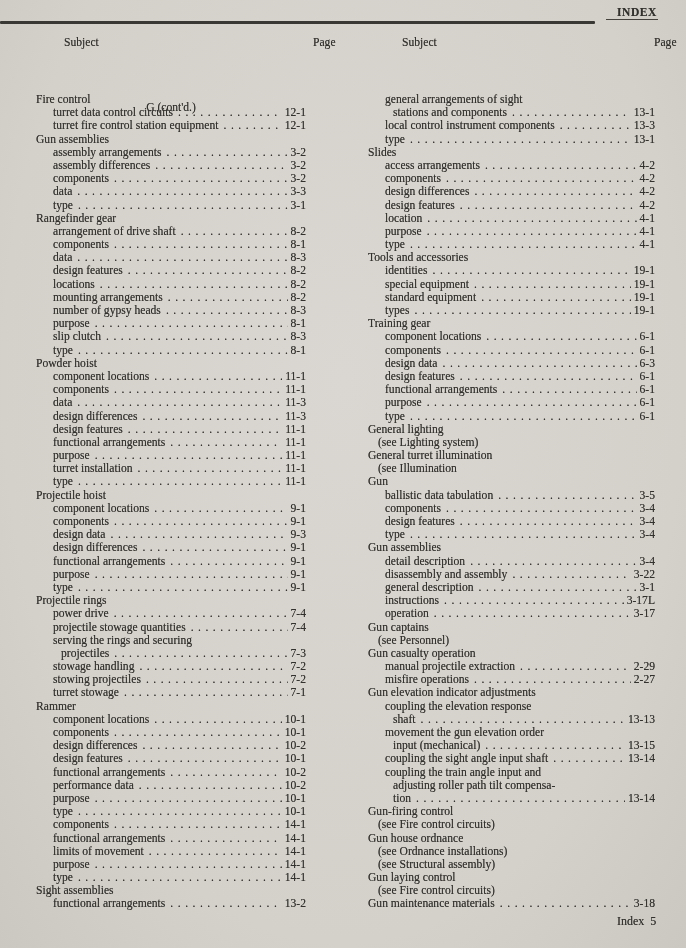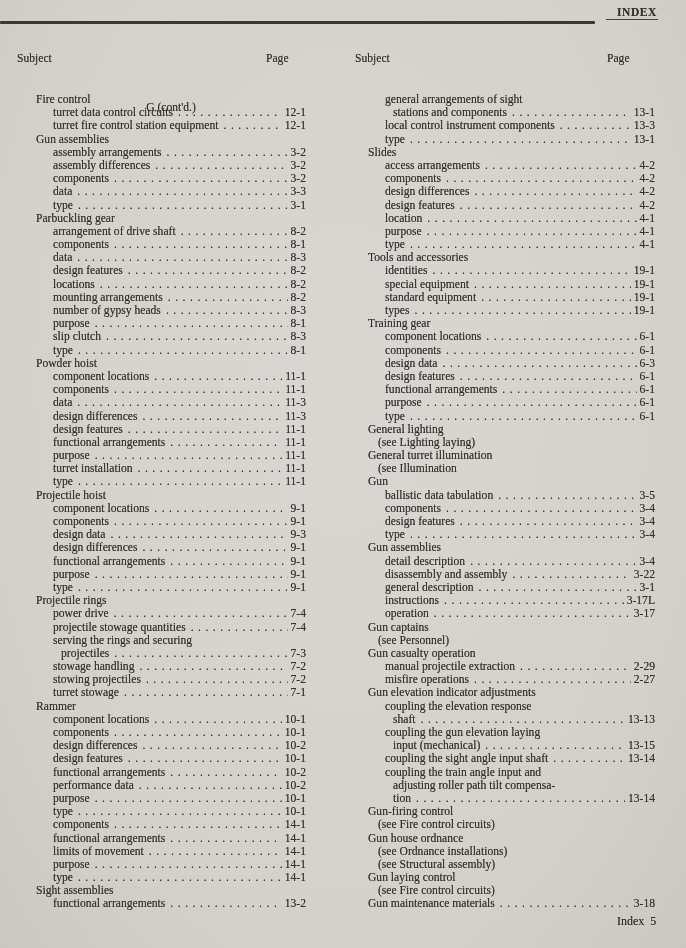--- a/index.html
+++ b/index.html
@@ -24,21 +24,21 @@
     font-weight:700;font-size:11.5px;letter-spacing:.6px;
   }
   .rule-main{
     position:absolute;top:21px;left:0;width:595px;height:2.6px;
     background:#3a3834;border-radius:1px;
   }
   .rule-thin{
     position:absolute;top:18.5px;left:606px;width:52px;height:1.4px;
     background:#45423e;
   }
-  .colhead{position:absolute;top:52px;font-size:11.6px;}
+  .colhead{position:absolute;top:36px;font-size:11.6px;margin-left:47px;}
   .colhead.s-l{left:17px;}
   .colhead.p-l{left:266px;}
   .colhead.s-r{left:355px;}
   .colhead.p-r{left:607px;}
   .letter-head{
     position:absolute;top:69px;left:36px;width:270px;text-align:center;margin-top:32px;
   }
   .col{position:absolute;top:93px;}
   .col-left{left:36px;width:270px;}
   .col-right{left:368px;width:287px;}
@@ -80,21 +80,21 @@
   <div class="col col-left" id="col-left">
       <div class="row topic">Fire control</div>
       <div class="row flexed entry"><span class="txt">turret data control circuits</span><span class="leader"></span><span class="pg">12-1</span></div>
       <div class="row flexed entry"><span class="txt">turret fire control station equipment</span><span class="leader"></span><span class="pg">12-1</span></div>
       <div class="row topic">Gun assemblies</div>
       <div class="row flexed entry"><span class="txt">assembly arrangements</span><span class="leader"></span><span class="pg">3-2</span></div>
       <div class="row flexed entry"><span class="txt">assembly differences</span><span class="leader"></span><span class="pg">3-2</span></div>
       <div class="row flexed entry"><span class="txt">components</span><span class="leader"></span><span class="pg">3-2</span></div>
       <div class="row flexed entry"><span class="txt">data</span><span class="leader"></span><span class="pg">3-3</span></div>
       <div class="row flexed entry"><span class="txt">type</span><span class="leader"></span><span class="pg">3-1</span></div>
-      <div class="row topic">Parbuckling gear</div>
+      <div class="row topic">Rangefinder gear</div>
       <div class="row flexed entry"><span class="txt">arrangement of drive shaft</span><span class="leader"></span><span class="pg">8-2</span></div>
       <div class="row flexed entry"><span class="txt">components</span><span class="leader"></span><span class="pg">8-1</span></div>
       <div class="row flexed entry"><span class="txt">data</span><span class="leader"></span><span class="pg">8-3</span></div>
       <div class="row flexed entry"><span class="txt">design features</span><span class="leader"></span><span class="pg">8-2</span></div>
       <div class="row flexed entry"><span class="txt">locations</span><span class="leader"></span><span class="pg">8-2</span></div>
       <div class="row flexed entry"><span class="txt">mounting arrangements</span><span class="leader"></span><span class="pg">8-2</span></div>
       <div class="row flexed entry"><span class="txt">number of gypsy heads</span><span class="leader"></span><span class="pg">8-3</span></div>
       <div class="row flexed entry"><span class="txt">purpose</span><span class="leader"></span><span class="pg">8-1</span></div>
       <div class="row flexed entry"><span class="txt">slip clutch</span><span class="leader"></span><span class="pg">8-3</span></div>
       <div class="row flexed entry"><span class="txt">type</span><span class="leader"></span><span class="pg">8-1</span></div>
@@ -161,21 +161,21 @@
       <div class="row flexed entry"><span class="txt">types</span><span class="leader"></span><span class="pg">19-1</span></div>
       <div class="row topic">Training gear</div>
       <div class="row flexed entry"><span class="txt">component locations</span><span class="leader"></span><span class="pg">6-1</span></div>
       <div class="row flexed entry"><span class="txt">components</span><span class="leader"></span><span class="pg">6-1</span></div>
       <div class="row flexed entry"><span class="txt">design data</span><span class="leader"></span><span class="pg">6-3</span></div>
       <div class="row flexed entry"><span class="txt">design features</span><span class="leader"></span><span class="pg">6-1</span></div>
       <div class="row flexed entry"><span class="txt">functional arrangements</span><span class="leader"></span><span class="pg">6-1</span></div>
       <div class="row flexed entry"><span class="txt">purpose</span><span class="leader"></span><span class="pg">6-1</span></div>
       <div class="row flexed entry"><span class="txt">type</span><span class="leader"></span><span class="pg">6-1</span></div>
       <div class="row topic">General lighting</div>
-      <div class="row see">(see Lighting laying)</div>
+      <div class="row see">(see Lighting system)</div>
       <div class="row topic">General turret illumination</div>
       <div class="row see">(see Illumination</div>
       <div class="row topic">Gun</div>
       <div class="row flexed entry"><span class="txt">ballistic data tabulation</span><span class="leader"></span><span class="pg">3-5</span></div>
       <div class="row flexed entry"><span class="txt">components</span><span class="leader"></span><span class="pg">3-4</span></div>
       <div class="row flexed entry"><span class="txt">design features</span><span class="leader"></span><span class="pg">3-4</span></div>
       <div class="row flexed entry"><span class="txt">type</span><span class="leader"></span><span class="pg">3-4</span></div>
       <div class="row topic">Gun assemblies</div>
       <div class="row flexed entry"><span class="txt">detail description</span><span class="leader"></span><span class="pg">3-4</span></div>
       <div class="row flexed entry"><span class="txt">disassembly and assembly</span><span class="leader"></span><span class="pg">3-22</span></div>
@@ -183,21 +183,21 @@
       <div class="row flexed entry"><span class="txt">instructions</span><span class="leader"></span><span class="pg">3-17L</span></div>
       <div class="row flexed entry"><span class="txt">operation</span><span class="leader"></span><span class="pg">3-17</span></div>
       <div class="row topic">Gun captains</div>
       <div class="row see">(see Personnel)</div>
       <div class="row topic">Gun casualty operation</div>
       <div class="row flexed entry"><span class="txt">manual projectile extraction</span><span class="leader"></span><span class="pg">2-29</span></div>
       <div class="row flexed entry"><span class="txt">misfire operations</span><span class="leader"></span><span class="pg">2-27</span></div>
       <div class="row topic">Gun elevation indicator adjustments</div>
       <div class="row entry">coupling the elevation response</div>
       <div class="row flexed entry cont"><span class="txt">shaft</span><span class="leader"></span><span class="pg">13-13</span></div>
-      <div class="row entry">coupling the gun elevation laying</div>
+      <div class="row entry">movement the gun elevation order</div>
       <div class="row flexed entry cont"><span class="txt">input (mechanical)</span><span class="leader"></span><span class="pg">13-15</span></div>
       <div class="row flexed entry"><span class="txt">coupling the sight angle input shaft</span><span class="leader"></span><span class="pg">13-14</span></div>
       <div class="row entry">coupling the train angle input and</div>
       <div class="row entry cont">adjusting roller path tilt compensa-</div>
       <div class="row flexed entry cont"><span class="txt">tion</span><span class="leader"></span><span class="pg">13-14</span></div>
       <div class="row topic">Gun-firing control</div>
       <div class="row see">(see Fire control circuits)</div>
       <div class="row topic">Gun house ordnance</div>
       <div class="row see">(see Ordnance installations)</div>
       <div class="row see">(see Structural assembly)</div>

